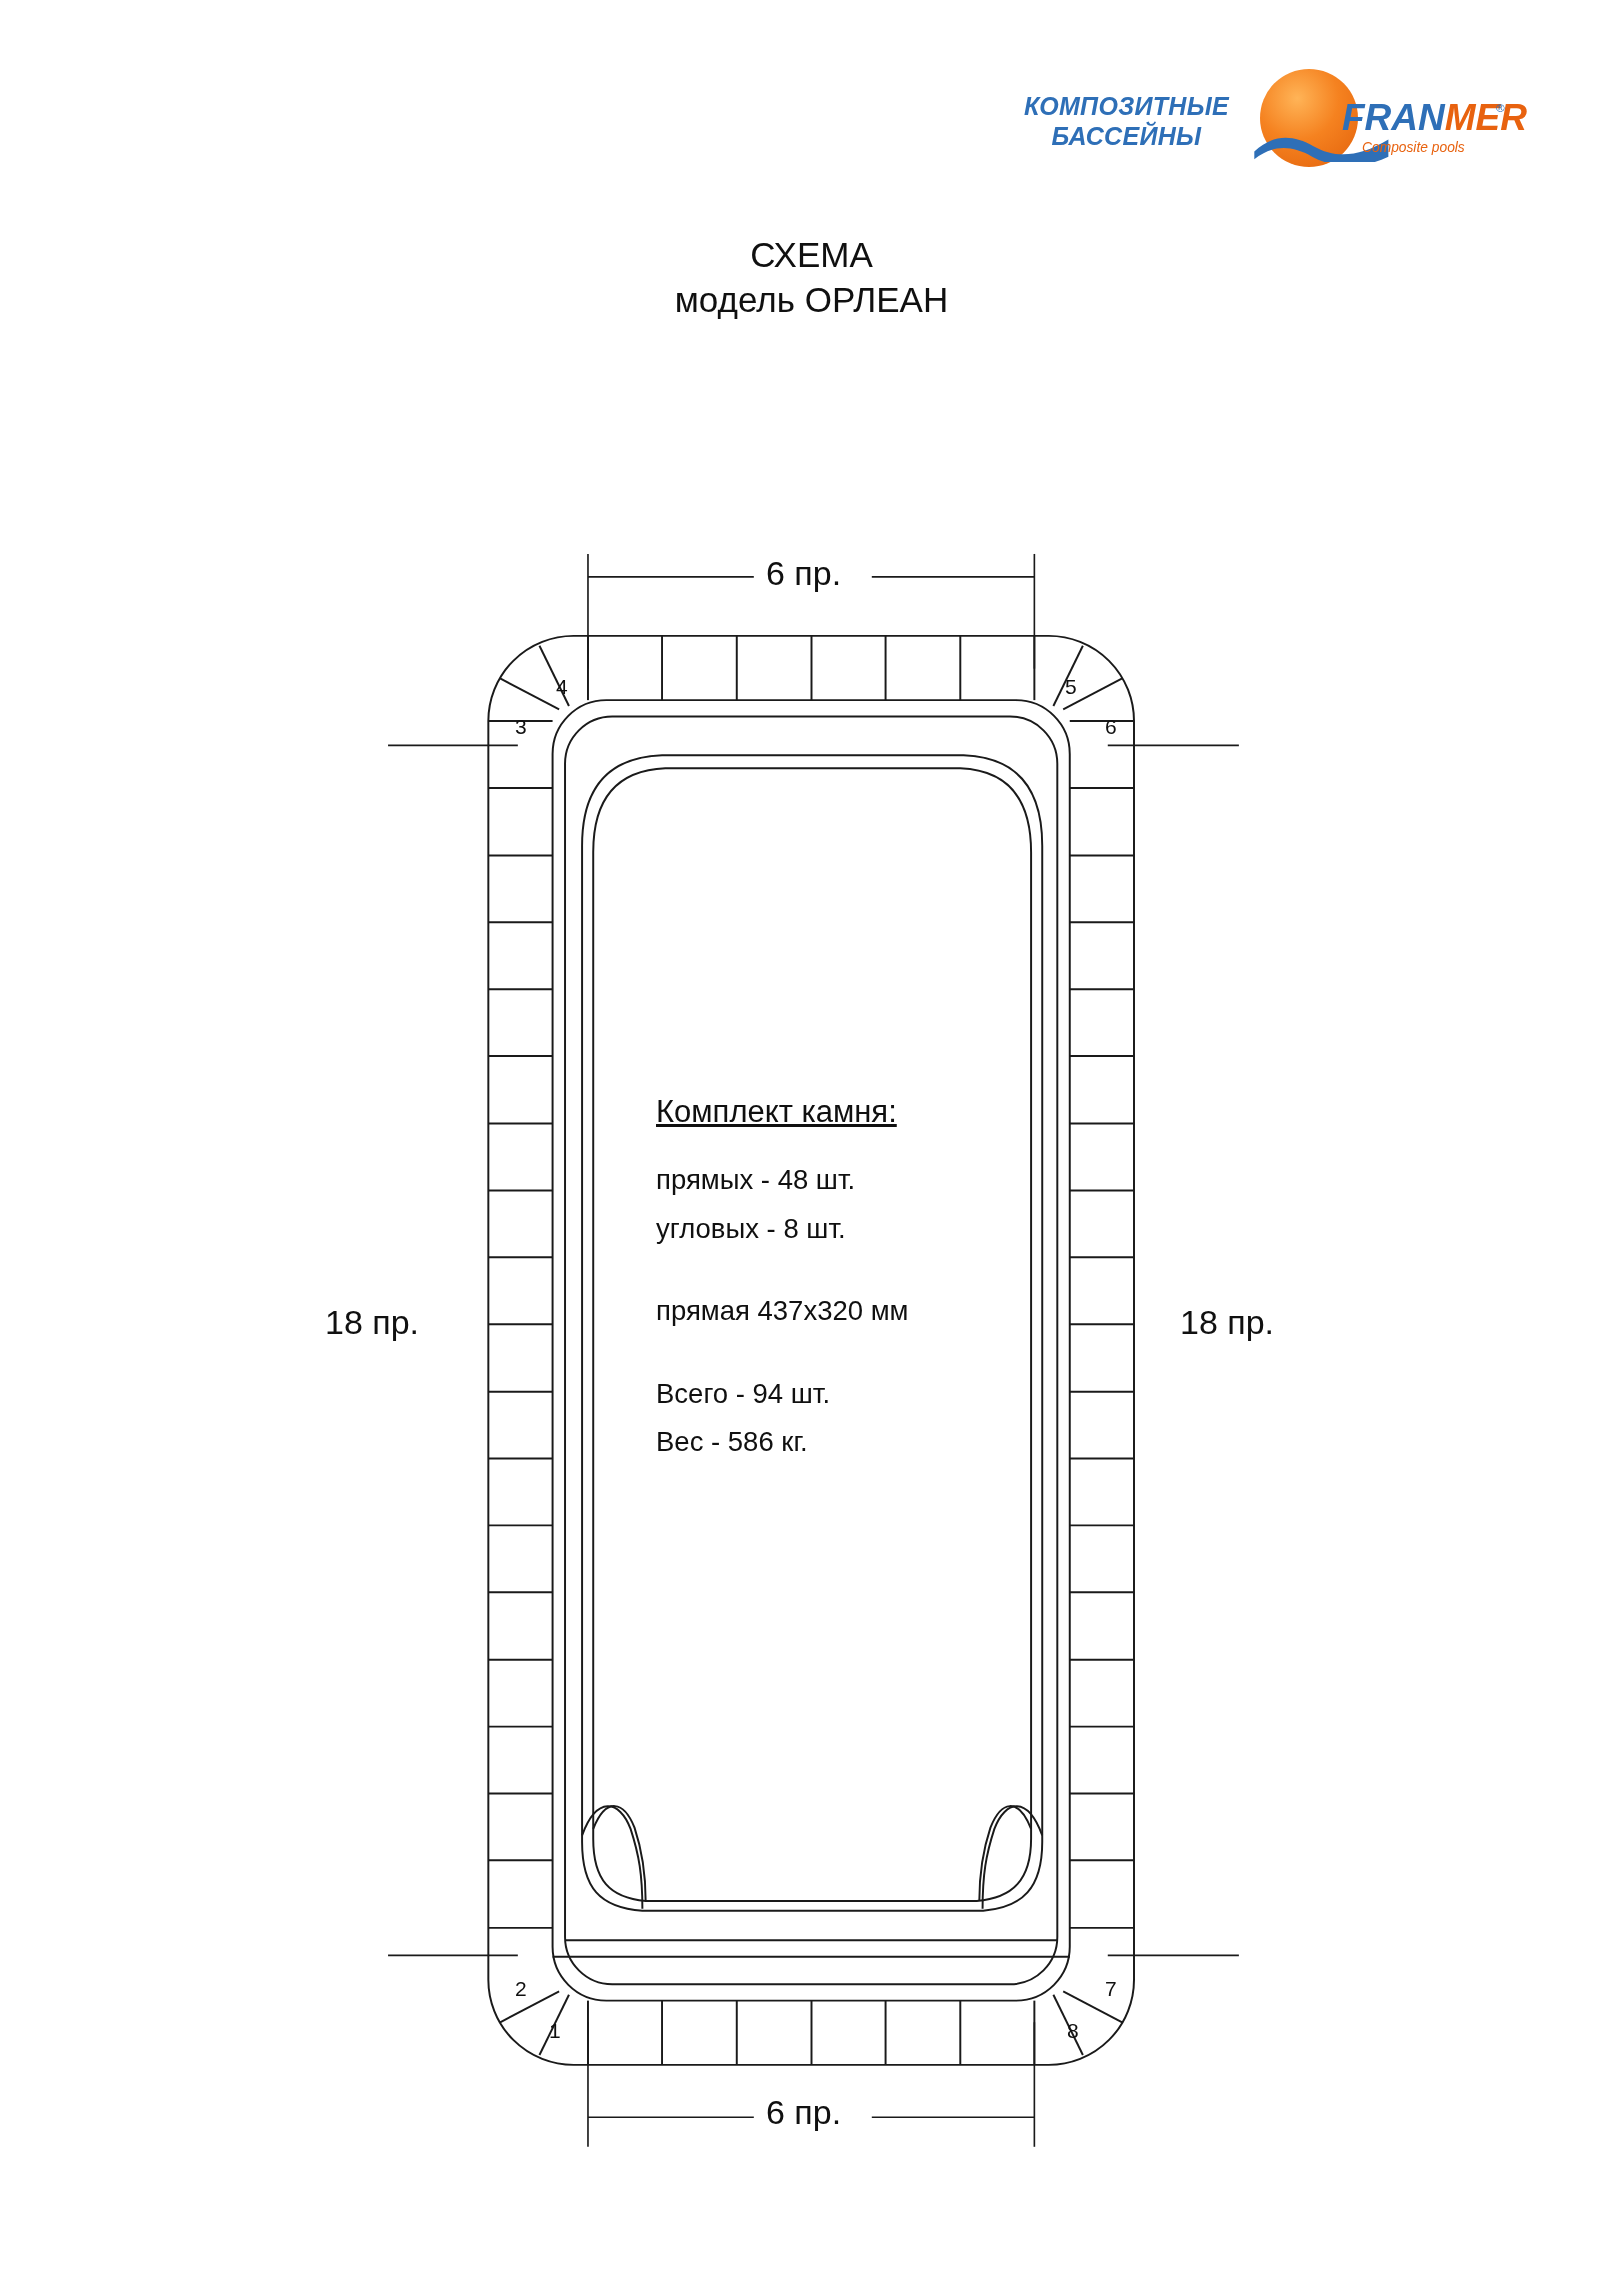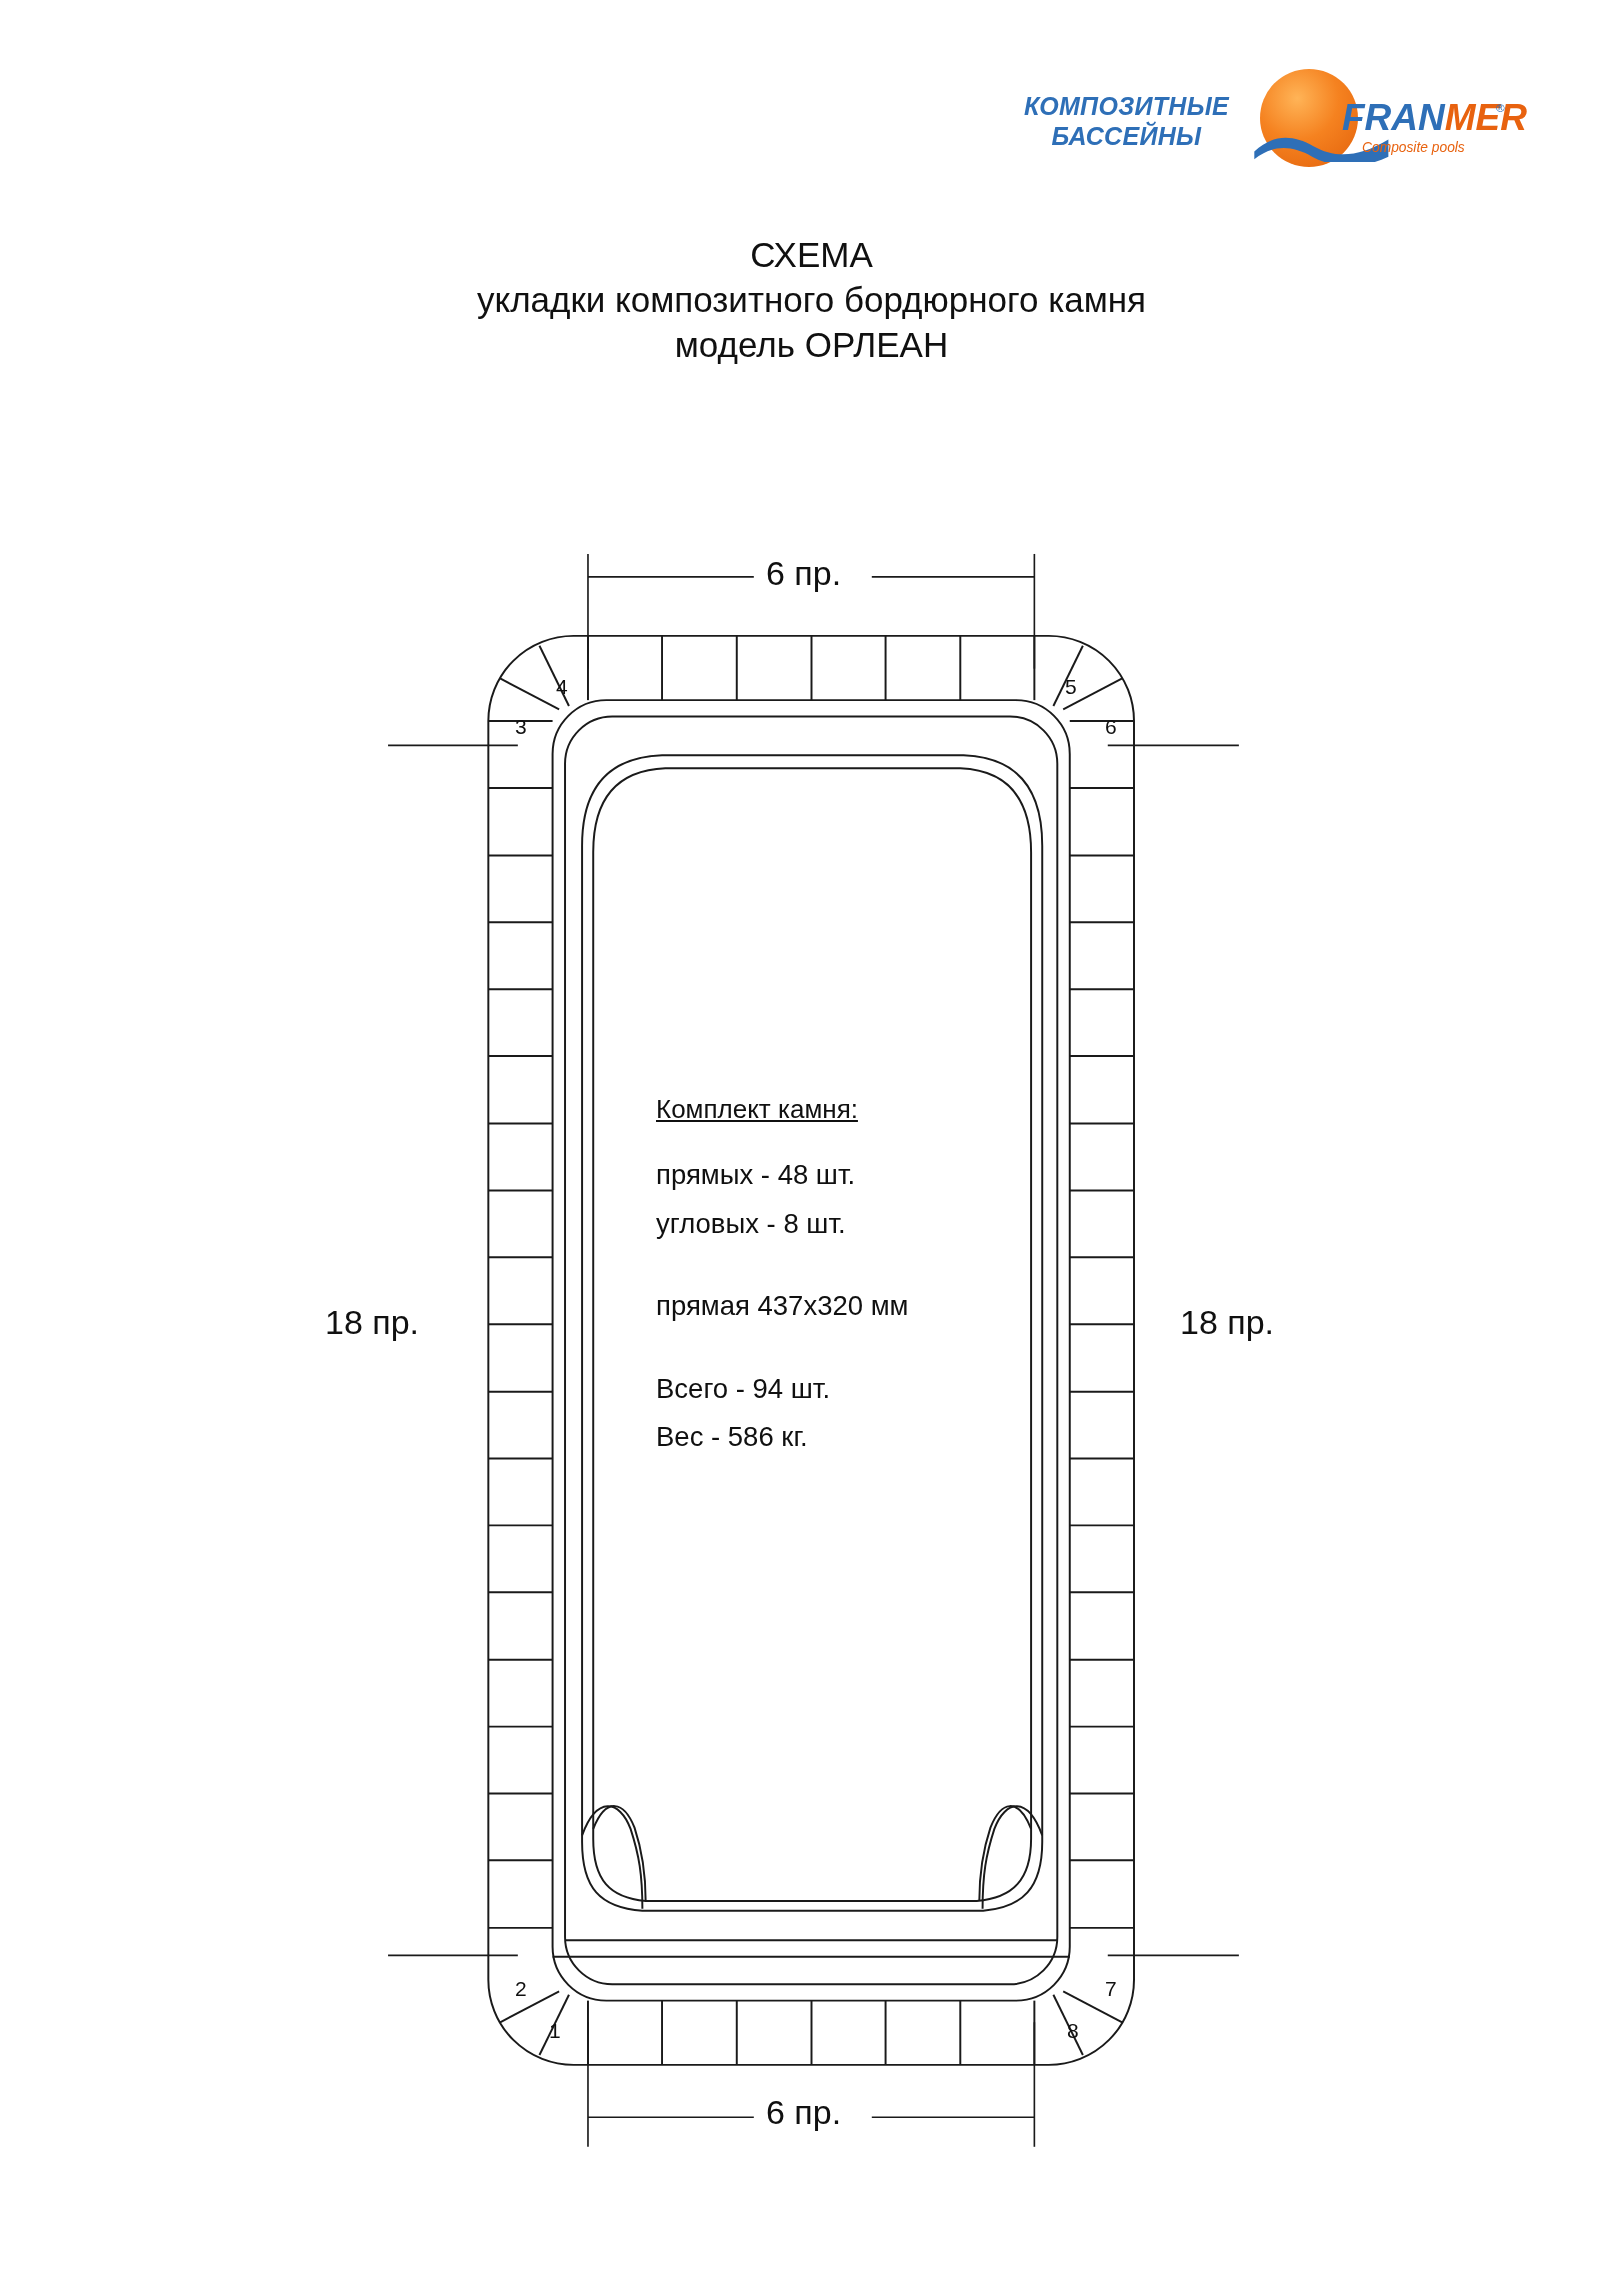--- a/index.html
+++ b/index.html
@@ -121,21 +121,21 @@
   #spec-block {
     position: absolute;
     left: 656px;
     top: 1096px;
     width: 433px;
     font-size: 27.5px;
     color: #101010;
     line-height: 1.0;
   }
   #spec-title {
-    font-size: 26px;
+    font-size: 31px;
     text-decoration: underline;
     margin-bottom: 39px;
     white-space: nowrap;
   }
   .spec-line { white-space: nowrap; margin-bottom: 5.2px; margin-top: 21px; }
   .spec-gap { height: 29px; }
 
   .corner-num {
     position: absolute;
     font-size: 21px;
@@ -158,21 +158,20 @@
         <path d="M2 40 C 30 14, 60 14, 92 32 C 124 50, 160 50, 206 22 L 206 48 C 160 70, 120 64, 90 48 C 58 30, 30 30, 2 52 Z" fill="#2e6fb7"></path>
       </svg>
       <div id="logo-text"><span class="fran">FRAN</span><span class="mer">MER</span></div>
       <div id="logo-reg">®</div>
       <div id="logo-sub">Composite pools</div>
     </div>
   </div>
 
   <div id="title-block">
     <div>СХЕМА</div>
-    <div>укладки композитного бордюрного камня</div>
     <div>модель ОРЛЕАН</div>
   </div>
 
   <svg id="drawing" viewBox="0 0 2476 3501">
     <g fill="none" stroke="#1a1a1a" stroke-width="3">
 
       <g stroke-width="2.5">
 
         <line x1="897" y1="845" x2="897" y2="1020"></line>
         <line x1="1578" y1="845" x2="1578" y2="1020"></line>

